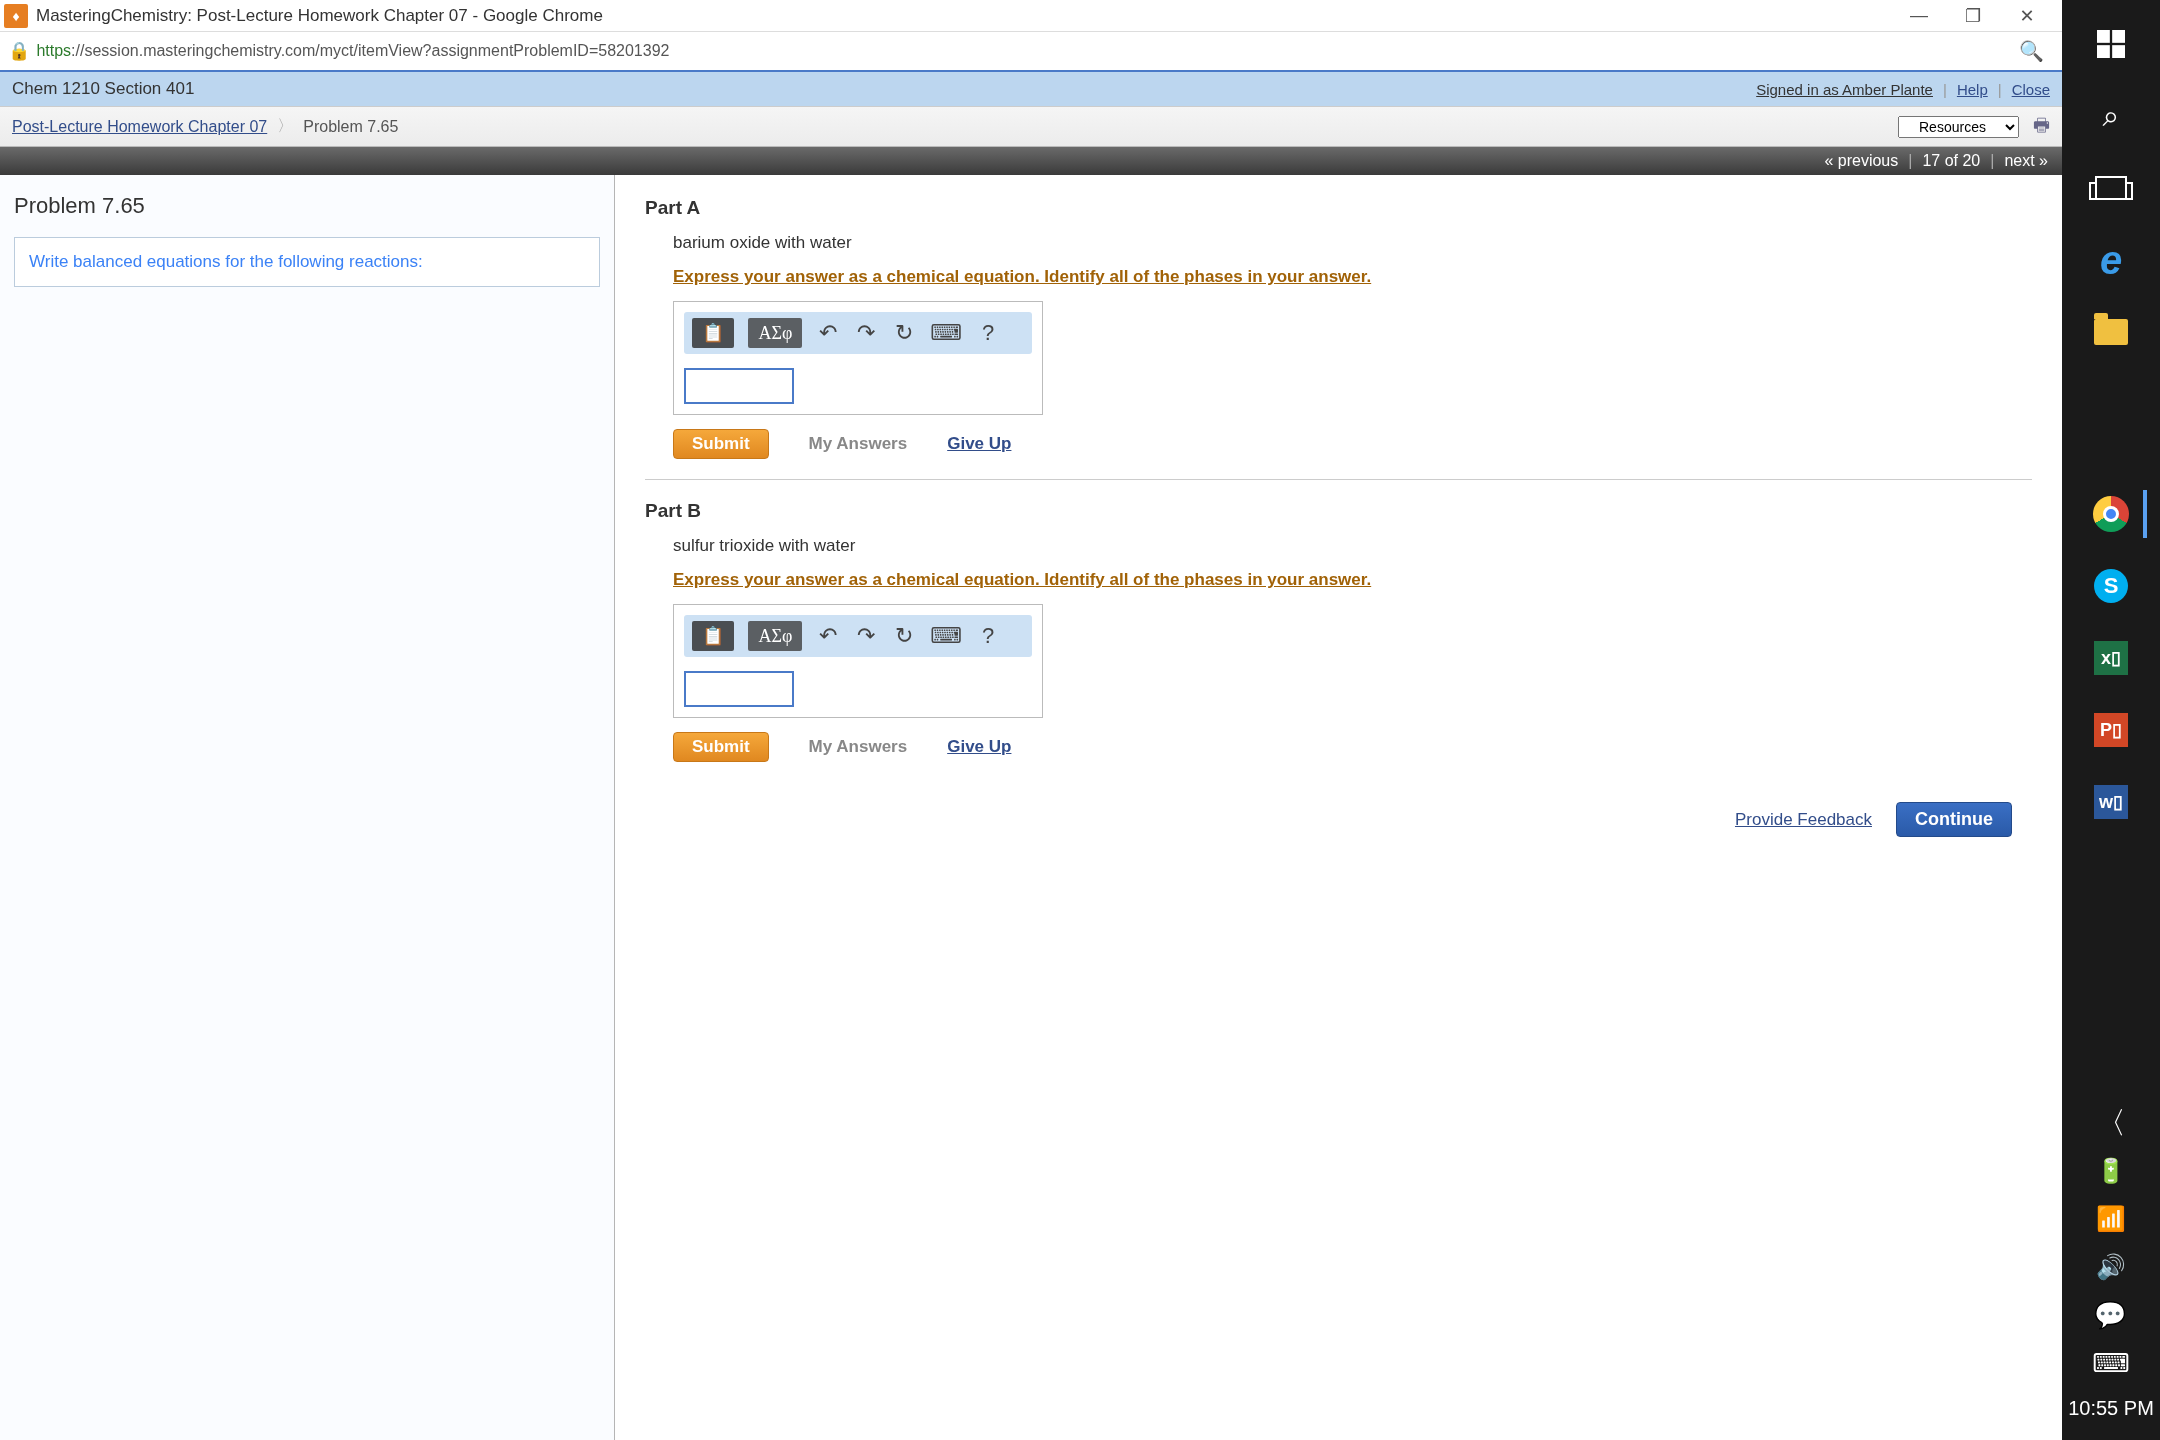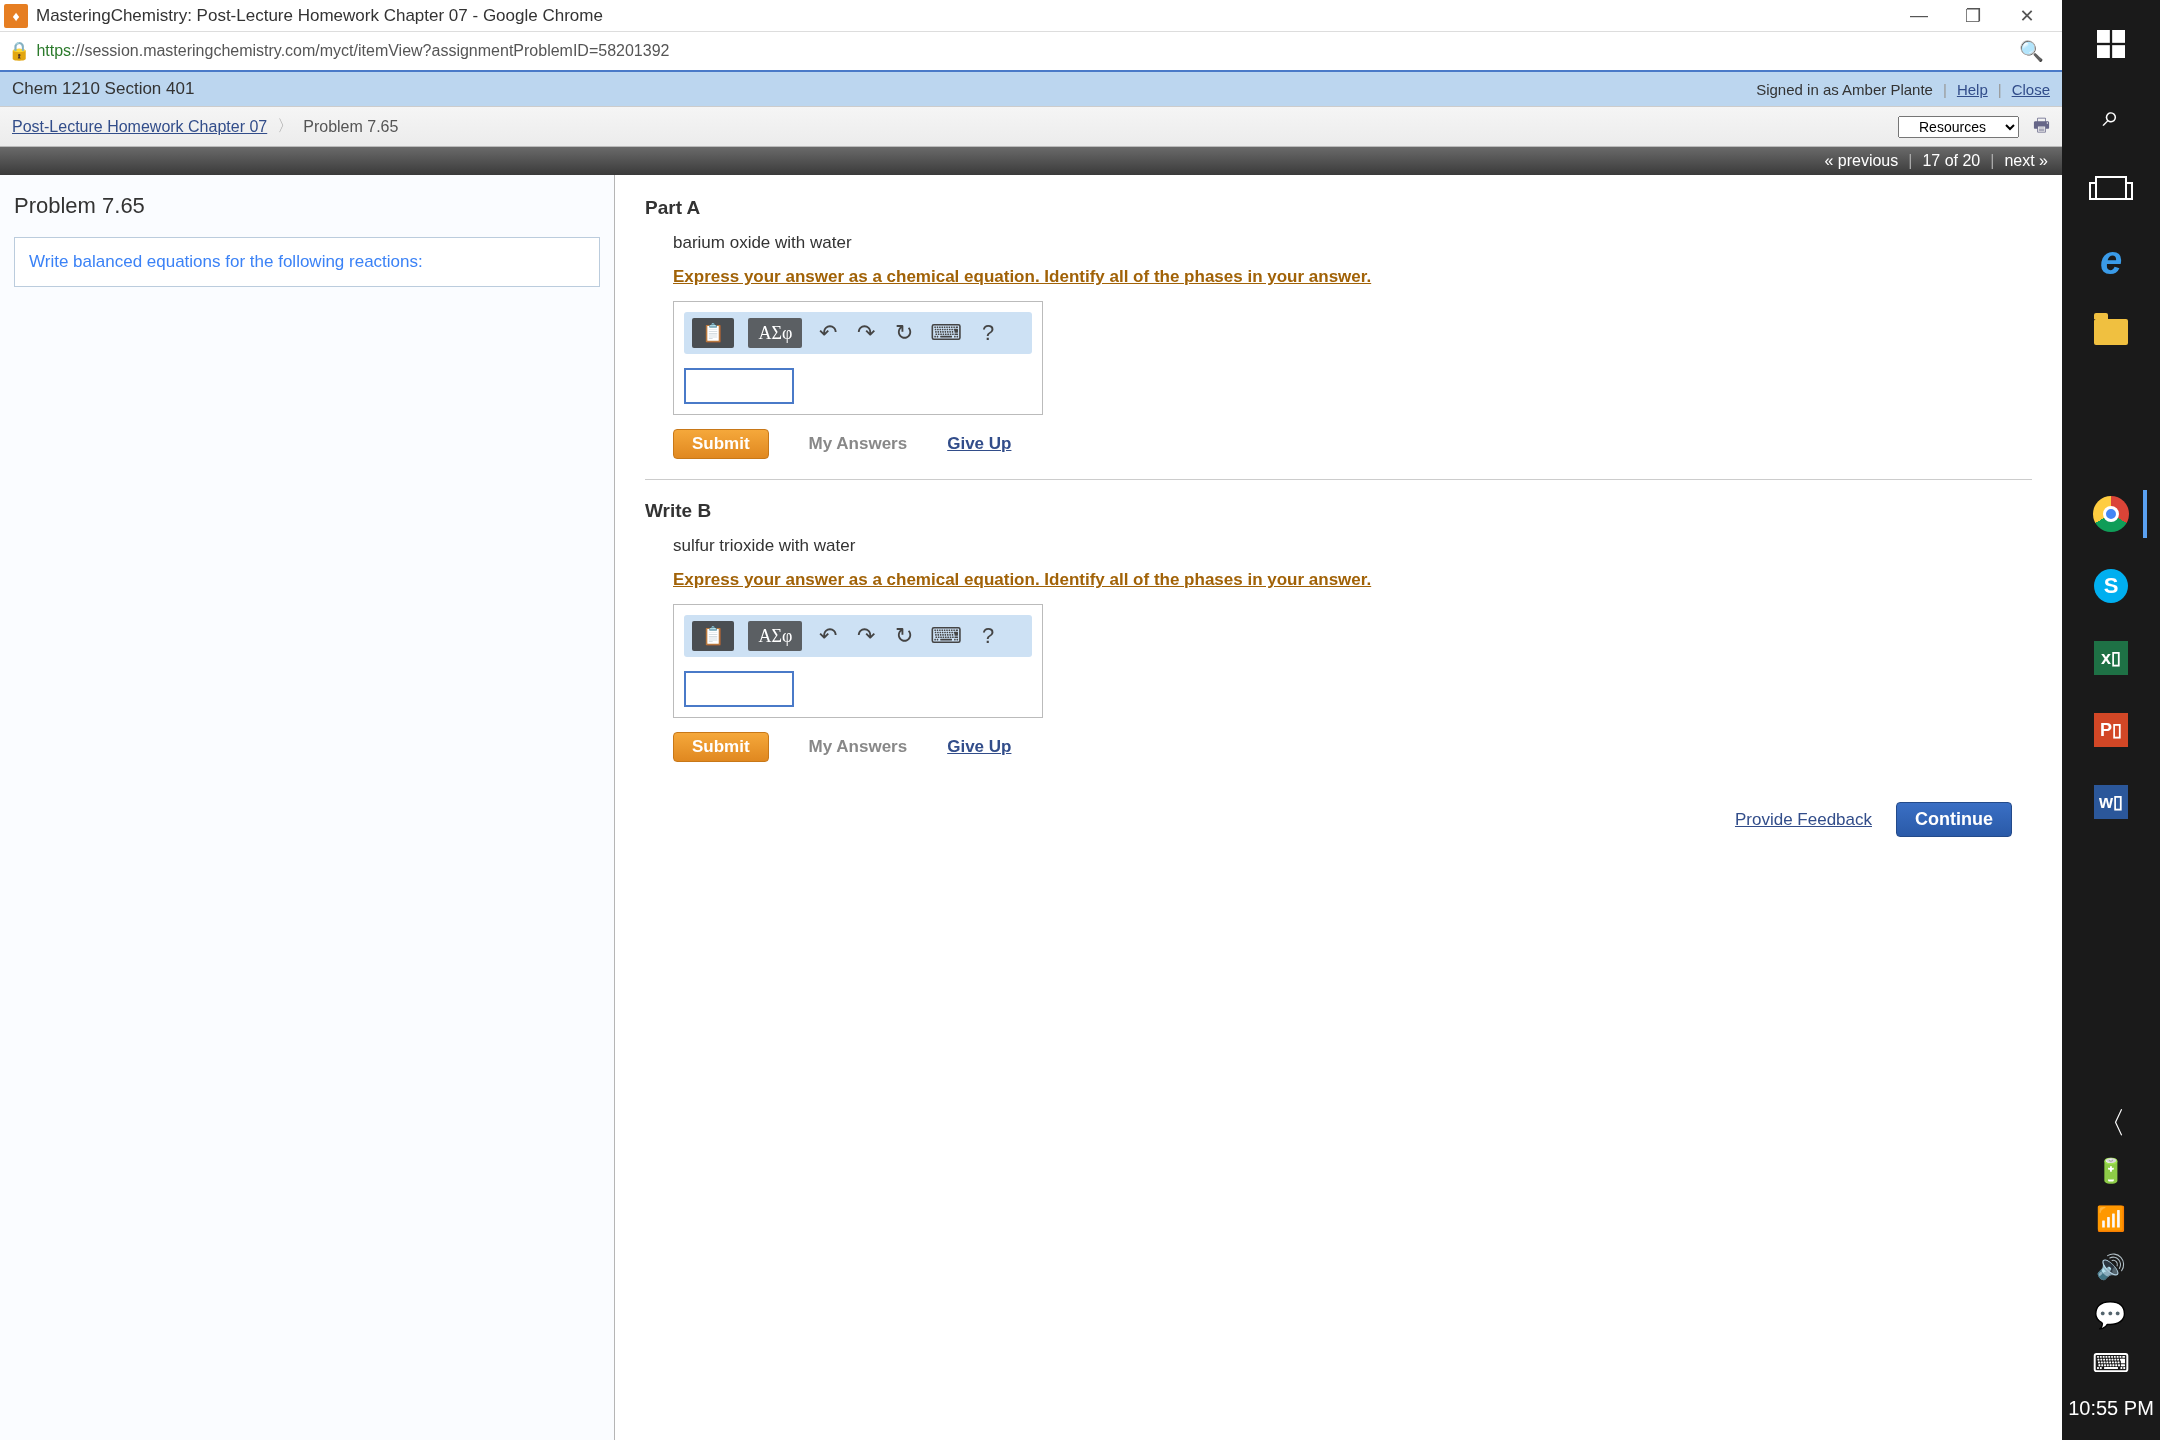--- a/index.html
+++ b/index.html
@@ -10,21 +10,21 @@
 .titlebar .title { flex: 1; }
 .titlebar .win-controls { display: flex; gap: 24px; padding-right: 16px; }
 .titlebar .win-controls span { font-size: 18px; color: #555; cursor: pointer; width: 30px; text-align: center; }
 .addrbar { height: 40px; background: #fff; display: flex; align-items: center; padding: 0 8px; border-bottom: 2px solid #4a7ac8; }
 .addrbar .lock { color: #3a9c3a; font-size: 18px; margin-right: 6px; }
 .addrbar .url { font-size: 16px; color: #555; font-family: inherit; }
 .addrbar .url .https { color: #2b7a2b; }
 .addrbar .zoom { margin-left: auto; font-size: 20px; color: #555; padding-right: 10px; }
 .course-bar { height: 34px; background: #bcd6ef; display: flex; align-items: center; padding: 0 12px; font-size: 17px; color: #333; }
 .course-bar .right { margin-left: auto; display: flex; align-items: center; gap: 10px; font-size: 15px; }
-.course-bar .right .signin { color: #333; }
+.course-bar .right .signin { color: #333; text-decoration: underline; }
 .course-bar .right .link { color: #324d8a; text-decoration: underline; cursor: pointer; }
 .course-bar .right .sep { color: #999; }
 .breadcrumb { height: 41px; background: linear-gradient(#f5f5f5,#ececec); border-top: 1px solid #ccc; border-bottom: 1px solid #bbb; display: flex; align-items: center; padding: 0 12px; font-size: 16px; color: #555; }
 .breadcrumb .crumb-link { color: #324d8a; text-decoration: underline; cursor:pointer; }
 .breadcrumb .chev { margin: 0 10px; color: #aaa; }
 .breadcrumb .right-controls { margin-left: auto; display: flex; align-items: center; gap: 14px; }
 .breadcrumb select { font-size: 14px; padding: 1px 16px; }
 .breadcrumb .printer { font-size: 18px; color: #668; cursor:pointer; }
 .problem-nav { height: 28px; background: linear-gradient(#6a6a6a,#3a3a3a); color: #fff; display: flex; align-items: center; justify-content: flex-end; padding: 0 14px; font-size: 16px; gap: 10px; }
 .problem-nav span.sep { color: #aaa; }
@@ -158,21 +158,21 @@
           <div class="answer-input"></div>
         </div>
         <div class="action-row">
           <button class="submit-btn">Submit</button>
           <span class="my-answers">My Answers</span>
           <span class="give-up">Give Up</span>
         </div>
       </div>
 
       <div class="part" style="border-bottom:none;">
-        <h3>Write B</h3>
+        <h3>Part B</h3>
         <div class="sub">sulfur trioxide with water</div>
         <div class="instr">Express your answer as a chemical equation. Identify all of the phases in your answer.</div>
         <div class="answer-box">
           <div class="toolbar">
             <span class="tb-btn paste">📋</span>
             <span class="tb-btn">ΑΣφ</span>
             <span class="tb-icon">↶</span>
             <span class="tb-icon">↷</span>
             <span class="tb-icon">↻</span>
             <span class="tb-icon">⌨</span>

